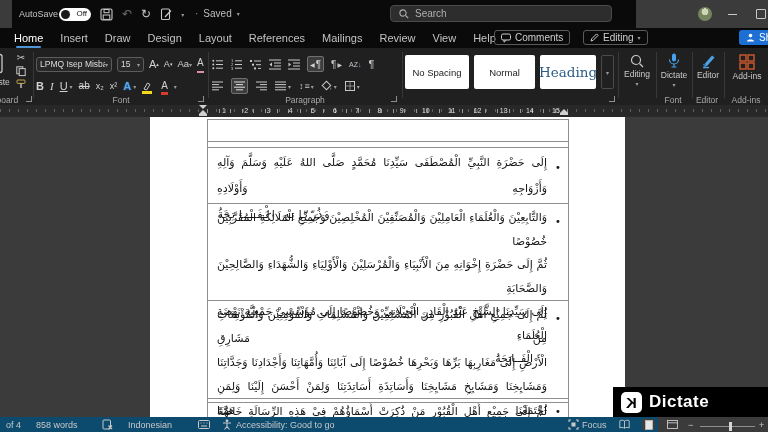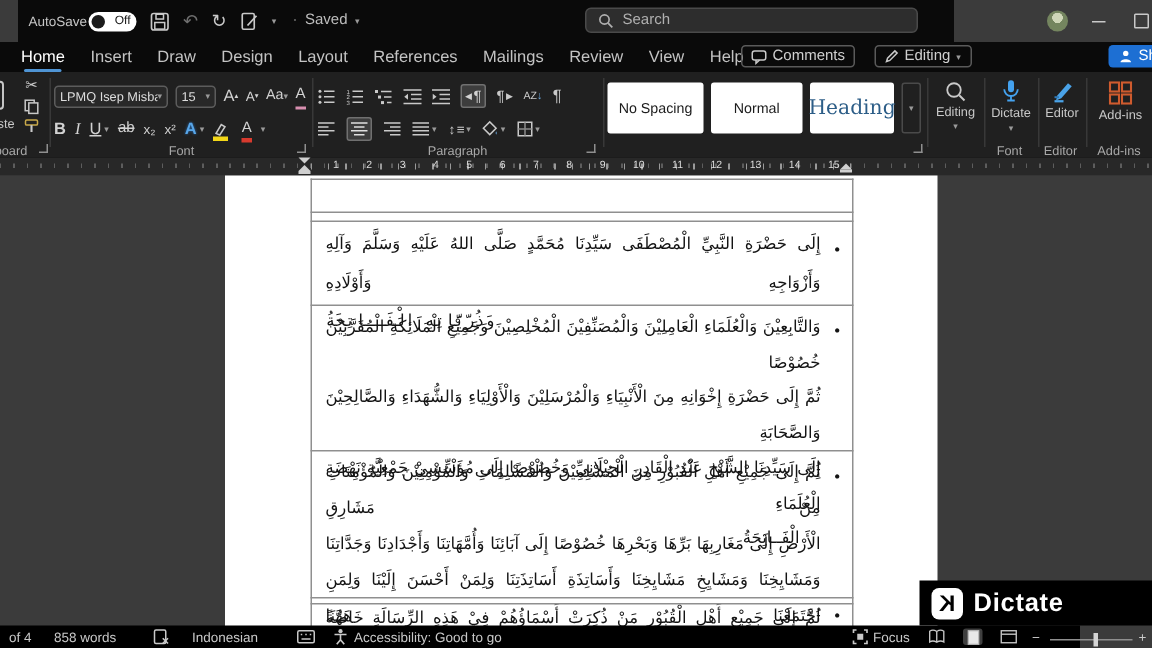--- a/index.html
+++ b/index.html
@@ -93,21 +93,21 @@
   .lr{text-align:right;padding-left:0;padding-right:14px;box-sizing:border-box;}
 
   
   .watermark{position:absolute;left:613px;top:270px;width:155px;height:30px;background:#000;
              display:flex;align-items:center;gap:7px;padding-left:8px;box-sizing:border-box;}
   .wm-logo{width:21px;height:21px;background:#fff;border-radius:5px;display:flex;align-items:center;justify-content:center;}
   .wm-k{color:#000;font-weight:900;font-size:15px;transform:scaleX(-1);}
   .wm-brand{color:#fff;font-size:17px;font-weight:bold;letter-spacing:.5px;}
 
   
-  .statusbar{position:absolute;left:0;top:417px;width:720px;height:15px;background:#000000;font-size:9px;color:#c9c9c9;z-index:5;}
+  .statusbar{position:absolute;left:0;top:417px;width:658px;height:15px;background:#0c4a6e;font-size:9px;color:#c9c9c9;z-index:5;}
   .sb{position:absolute;top:3px;line-height:10px;}
   .zoomtrack{position:absolute;left:700px;top:9px;width:55px;height:1px;background:#8f8f8f;}
   .zoomthumb{position:absolute;left:729px;top:5px;width:3px;height:9px;background:#d5d5d5;}
   .viewbtn{position:absolute;top:2px;width:13px;height:11px;display:flex;align-items:center;justify-content:center;border-radius:2px;}
   .viewbtn.active{background:#3f3f3f;}
 </style>
 </head>
 <body>
 
 <div id="app">

